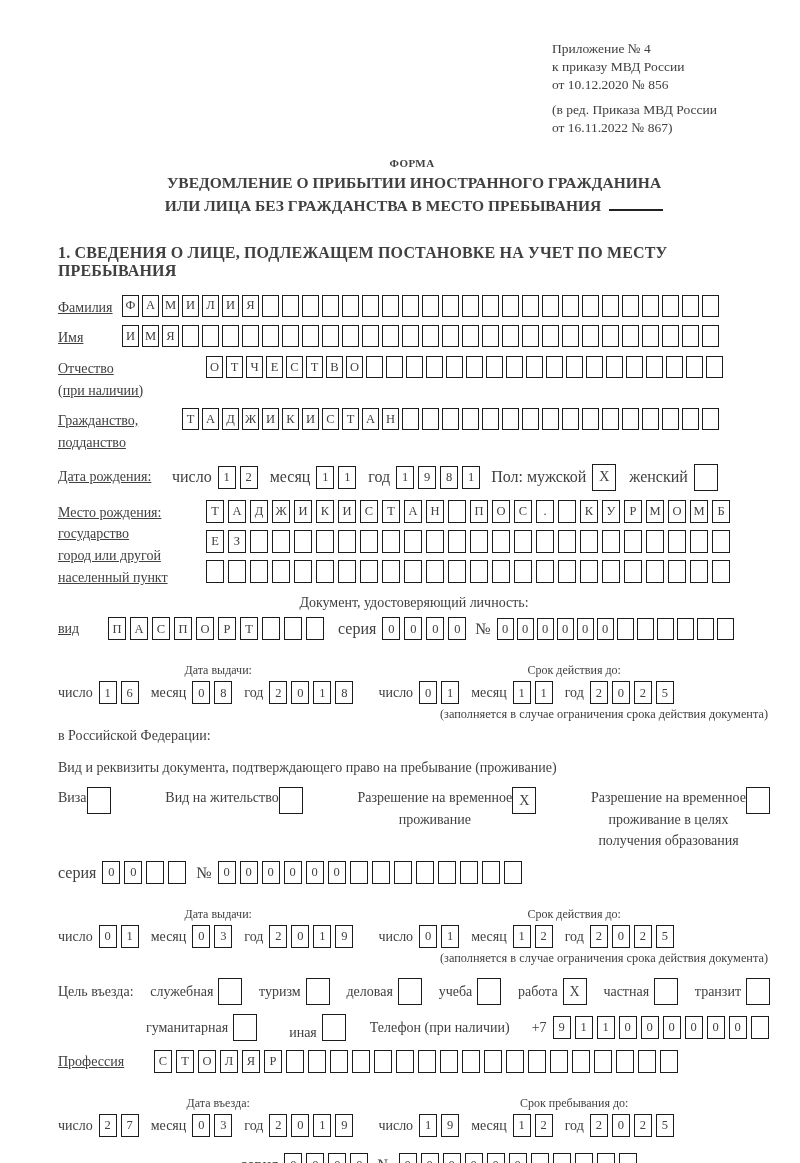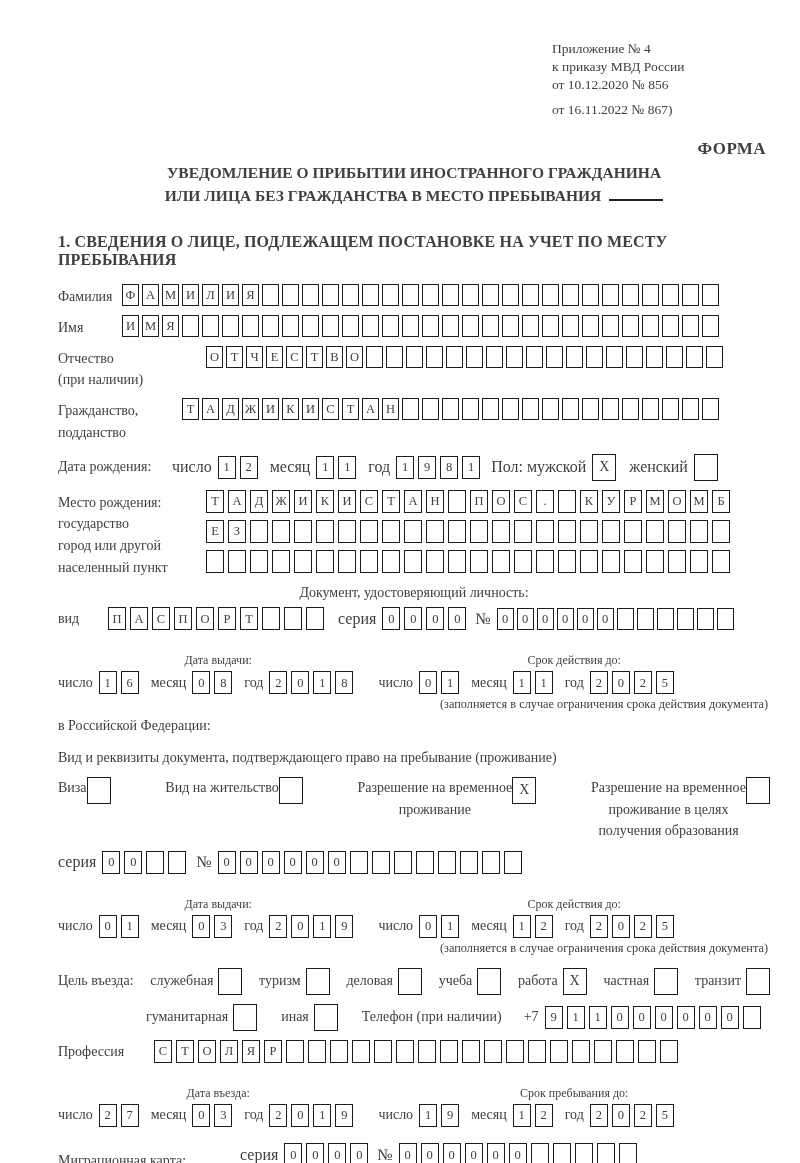--- a/index.html
+++ b/index.html
@@ -4,27 +4,27 @@
 <style>
   html,body{margin:0;padding:0;background:#fff;}
   .page{
     width:800px;height:1163px;box-sizing:border-box;background:#fff;color:#404040;
     font-family:"Liberation Serif","DejaVu Serif",serif;
     padding:40px 30px 0 58px;overflow:hidden;position:relative;
   }
   
   .hdr{margin-left:auto;width:218px;font-size:13.5px;line-height:1.35;}
   .hdr .hgap{height:6px;}
-  .forma{text-align:right;font-weight:bold;font-size:17px;margin:20px 4px 0 0;letter-spacing:.4px;}
+  .forma{text-align:center;font-weight:bold;font-size:11px;margin:20px 4px 0 0;letter-spacing:.4px;}
   .title{text-align:center;font-weight:bold;font-size:15.5px;line-height:1.5;margin-top:2px;}
   .blank{display:inline-block;width:54px;border-bottom:2px solid #222;height:12px;margin-left:8px;}
   .sec{font-weight:bold;font-size:16px;margin-top:26px;margin-bottom:15px;letter-spacing:.15px;}
   
   .frow{display:flex;align-items:flex-start;margin-bottom:7px;}
-  .flabel{flex:none;font-size:14px;line-height:1.55;padding-top:2px;}
+  .flabel{flex:none;font-size:14px;line-height:1.55;padding-top:2px;text-decoration:underline;}
   .w64{width:64px;}.w124{width:124px;}.w148{width:148px;}.w96{width:96px;}.w50{width:50px;}.w140{width:140px;margin-top:12px;}.w128{width:128px;}
   .cells{display:flex;gap:3px;flex-wrap:nowrap;}
   .cells.lg{gap:4px;}
   .cell{flex:none;width:15px;height:20px;border:1.5px solid #1c1c1c;display:flex;align-items:center;justify-content:center;
         font-size:12.5px;background:#fff;line-height:1;}
   .lg .cell{width:16px;height:21px;}
   .checkbox{flex:none;width:22px;height:25px;border:1.5px solid #1c1c1c;display:inline-flex;align-items:center;justify-content:center;
         font-size:14px;background:#fff;}
   .mb7{margin-bottom:7px;}
   
@@ -50,20 +50,21 @@
 </head>
 <body>
 
 <div class="page">
 
   <div class="hdr">
     <div>Приложение № 4</div>
     <div>к приказу МВД России</div>
     <div>от 10.12.2020 № 856</div>
     <div class="hgap"></div>
+    <div>(в ред. Приказа МВД России</div>
     <div>от 16.11.2022 № 867)</div>
   </div>
   <div class="forma">ФОРМА</div>
 
   <div class="title">
     <div>УВЕДОМЛЕНИЕ О ПРИБЫТИИ ИНОСТРАННОГО ГРАЖДАНИНА</div>
     <div>
       <span>ИЛИ ЛИЦА БЕЗ ГРАЖДАНСТВА В МЕСТО ПРЕБЫВАНИЯ</span><span class="blank"></span>
     </div>
   </div>
@@ -545,21 +546,21 @@
       <span>транзит</span>
       <span class="checkbox"></span>
     </span>
   </div>
 
   <div class="purpose-row2">
     <span class="opt">
       <span>гуманитарная</span>
       <span class="checkbox"></span>
     </span>
-    <span class="opt" style="margin-left:24px;">
+    <span class="opt" style="margin-left:32px;align-items:flex-end;">
       <span>иная</span>
       <span class="checkbox"></span>
     </span>
     <span style="margin-left:24px;">Телефон (при наличии)</span>
     <span style="margin-left:22px;margin-right:6px;">+7</span>
     <span class="cells lg">
         <span class="cell">9</span>
         <span class="cell">1</span>
         <span class="cell">1</span>
         <span class="cell">0</span>

